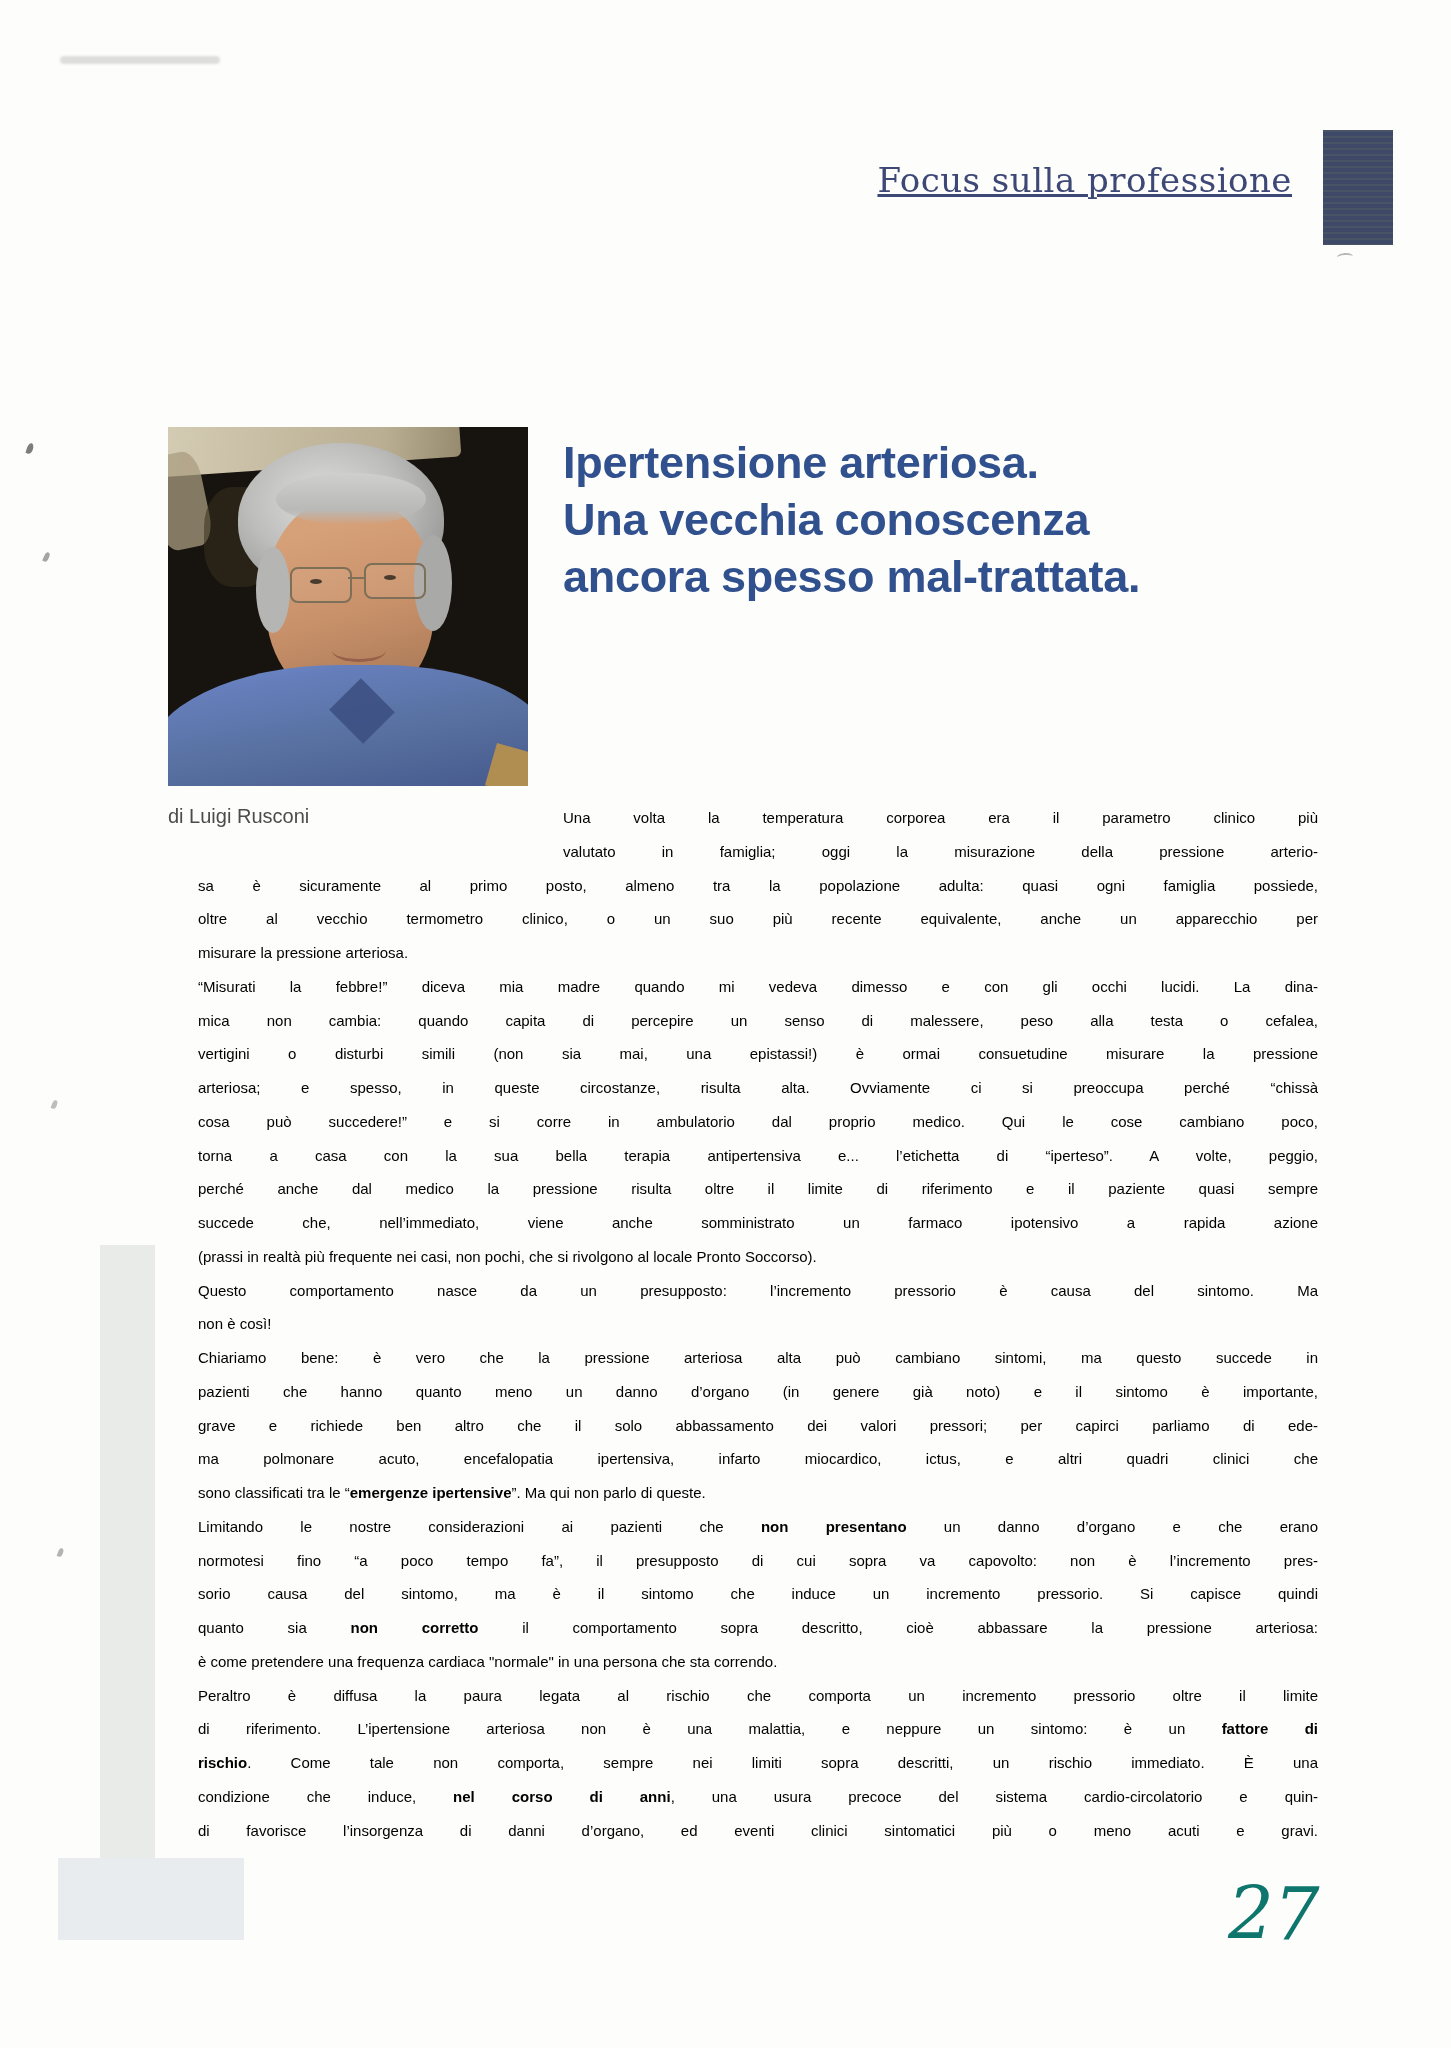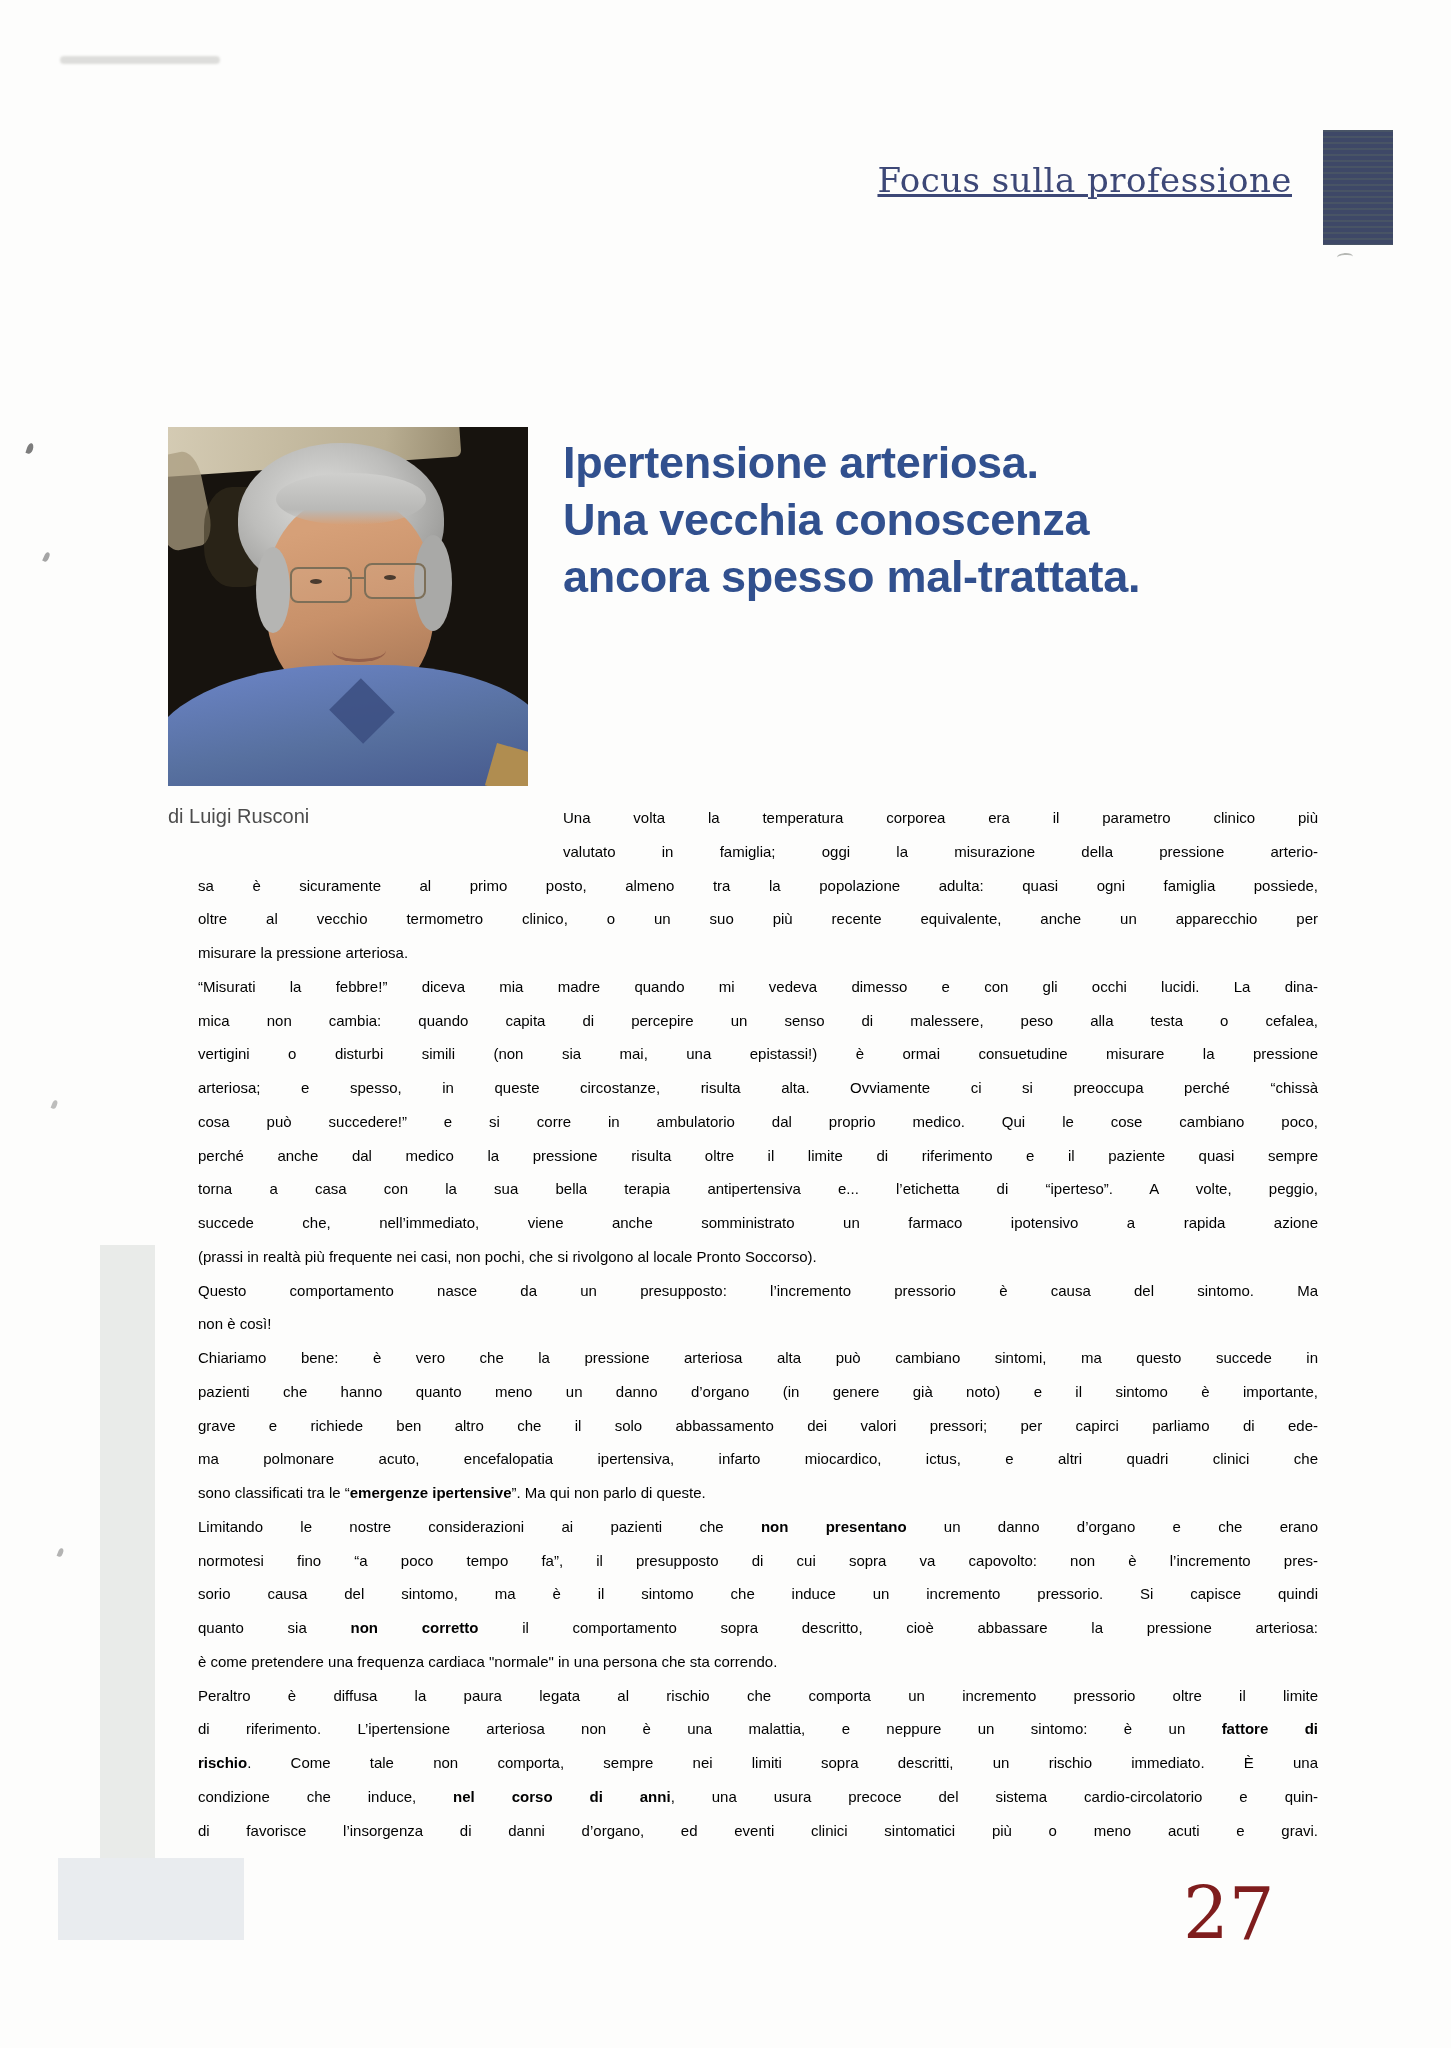--- a/index.html
+++ b/index.html
@@ -57,22 +57,22 @@
   
   .byline{position:absolute;left:168px;top:805px;font-size:20px;color:#4c4c4c;}
   
   .article-body{position:absolute;left:166px;top:801px;width:1152px;color:#000000;
     font-size:15px;line-height:33.75px;}
   .line{white-space:nowrap;text-align:justify;text-align-last:justify;margin-left:32px;}
   .line.nj{text-align:left;text-align-last:left;}
   .line.ind{margin-left:397px;}
   .line .b{font-weight:bold;}
   
-  .page-number{position:absolute;left:1183px;top:1878px;font-family:"DejaVu Serif",serif;
-    font-size:72px;line-height:1;color:#7f1d1d;}
+  .page-number{position:absolute;left:1228px;top:1878px;font-family:"DejaVu Serif",serif;
+    font-size:72px;line-height:1;color:#0f766e;font-style:italic;}
 </style>
 </head>
 <body>
 
 <div class="page">
 
   <div class="scan-smudge"></div>
   <div class="scan-line"></div>
 
   <div class="section-header">Focus sulla professione</div>
@@ -121,22 +121,22 @@
         <div class="line"><span>sa è sicuramente al primo posto, almeno tra la popolazione adulta: quasi ogni famiglia possiede,</span></div>
         <div class="line"><span>oltre al vecchio termometro clinico, o un suo più recente equivalente, anche un apparecchio per</span></div>
         <div class="line nj"><span>misurare la pressione arteriosa.</span></div>
       </div>
       <div>
         <div class="line"><span>“Misurati la febbre!” diceva mia madre quando mi vedeva dimesso e con gli occhi lucidi. La dina-</span></div>
         <div class="line"><span>mica non cambia: quando capita di percepire un senso di malessere, peso alla testa o cefalea,</span></div>
         <div class="line"><span>vertigini o disturbi simili (non sia mai, una epistassi!) è ormai consuetudine misurare la pressione</span></div>
         <div class="line"><span>arteriosa; e spesso, in queste circostanze, risulta alta. Ovviamente ci si preoccupa perché “chissà</span></div>
         <div class="line"><span>cosa può succedere!” e si corre in ambulatorio dal proprio medico. Qui le cose cambiano poco,</span></div>
+        <div class="line"><span>torna a casa con la sua bella terapia antipertensiva e... l’etichetta di “iperteso”. A volte, peggio,</span></div>
         <div class="line"><span>perché anche dal medico la pressione risulta oltre il limite di riferimento e il paziente quasi sempre</span></div>
-        <div class="line"><span>torna a casa con la sua bella terapia antipertensiva e... l’etichetta di “iperteso”. A volte, peggio,</span></div>
         <div class="line"><span>succede che, nell’immediato, viene anche somministrato un farmaco ipotensivo a rapida azione</span></div>
         <div class="line nj"><span>(prassi in realtà più frequente nei casi, non pochi, che si rivolgono al locale Pronto Soccorso).</span></div>
       </div>
       <div>
         <div class="line"><span>Questo comportamento nasce da un presupposto: l’incremento pressorio è causa del sintomo. Ma</span></div>
         <div class="line nj"><span>non è così!</span></div>
       </div>
       <div>
         <div class="line"><span>Chiariamo bene: è vero che la pressione arteriosa alta può cambiano sintomi, ma questo succede in</span></div>
         <div class="line"><span>pazienti che hanno quanto meno un danno d’organo (in genere già noto) e il sintomo è importante,</span></div>

